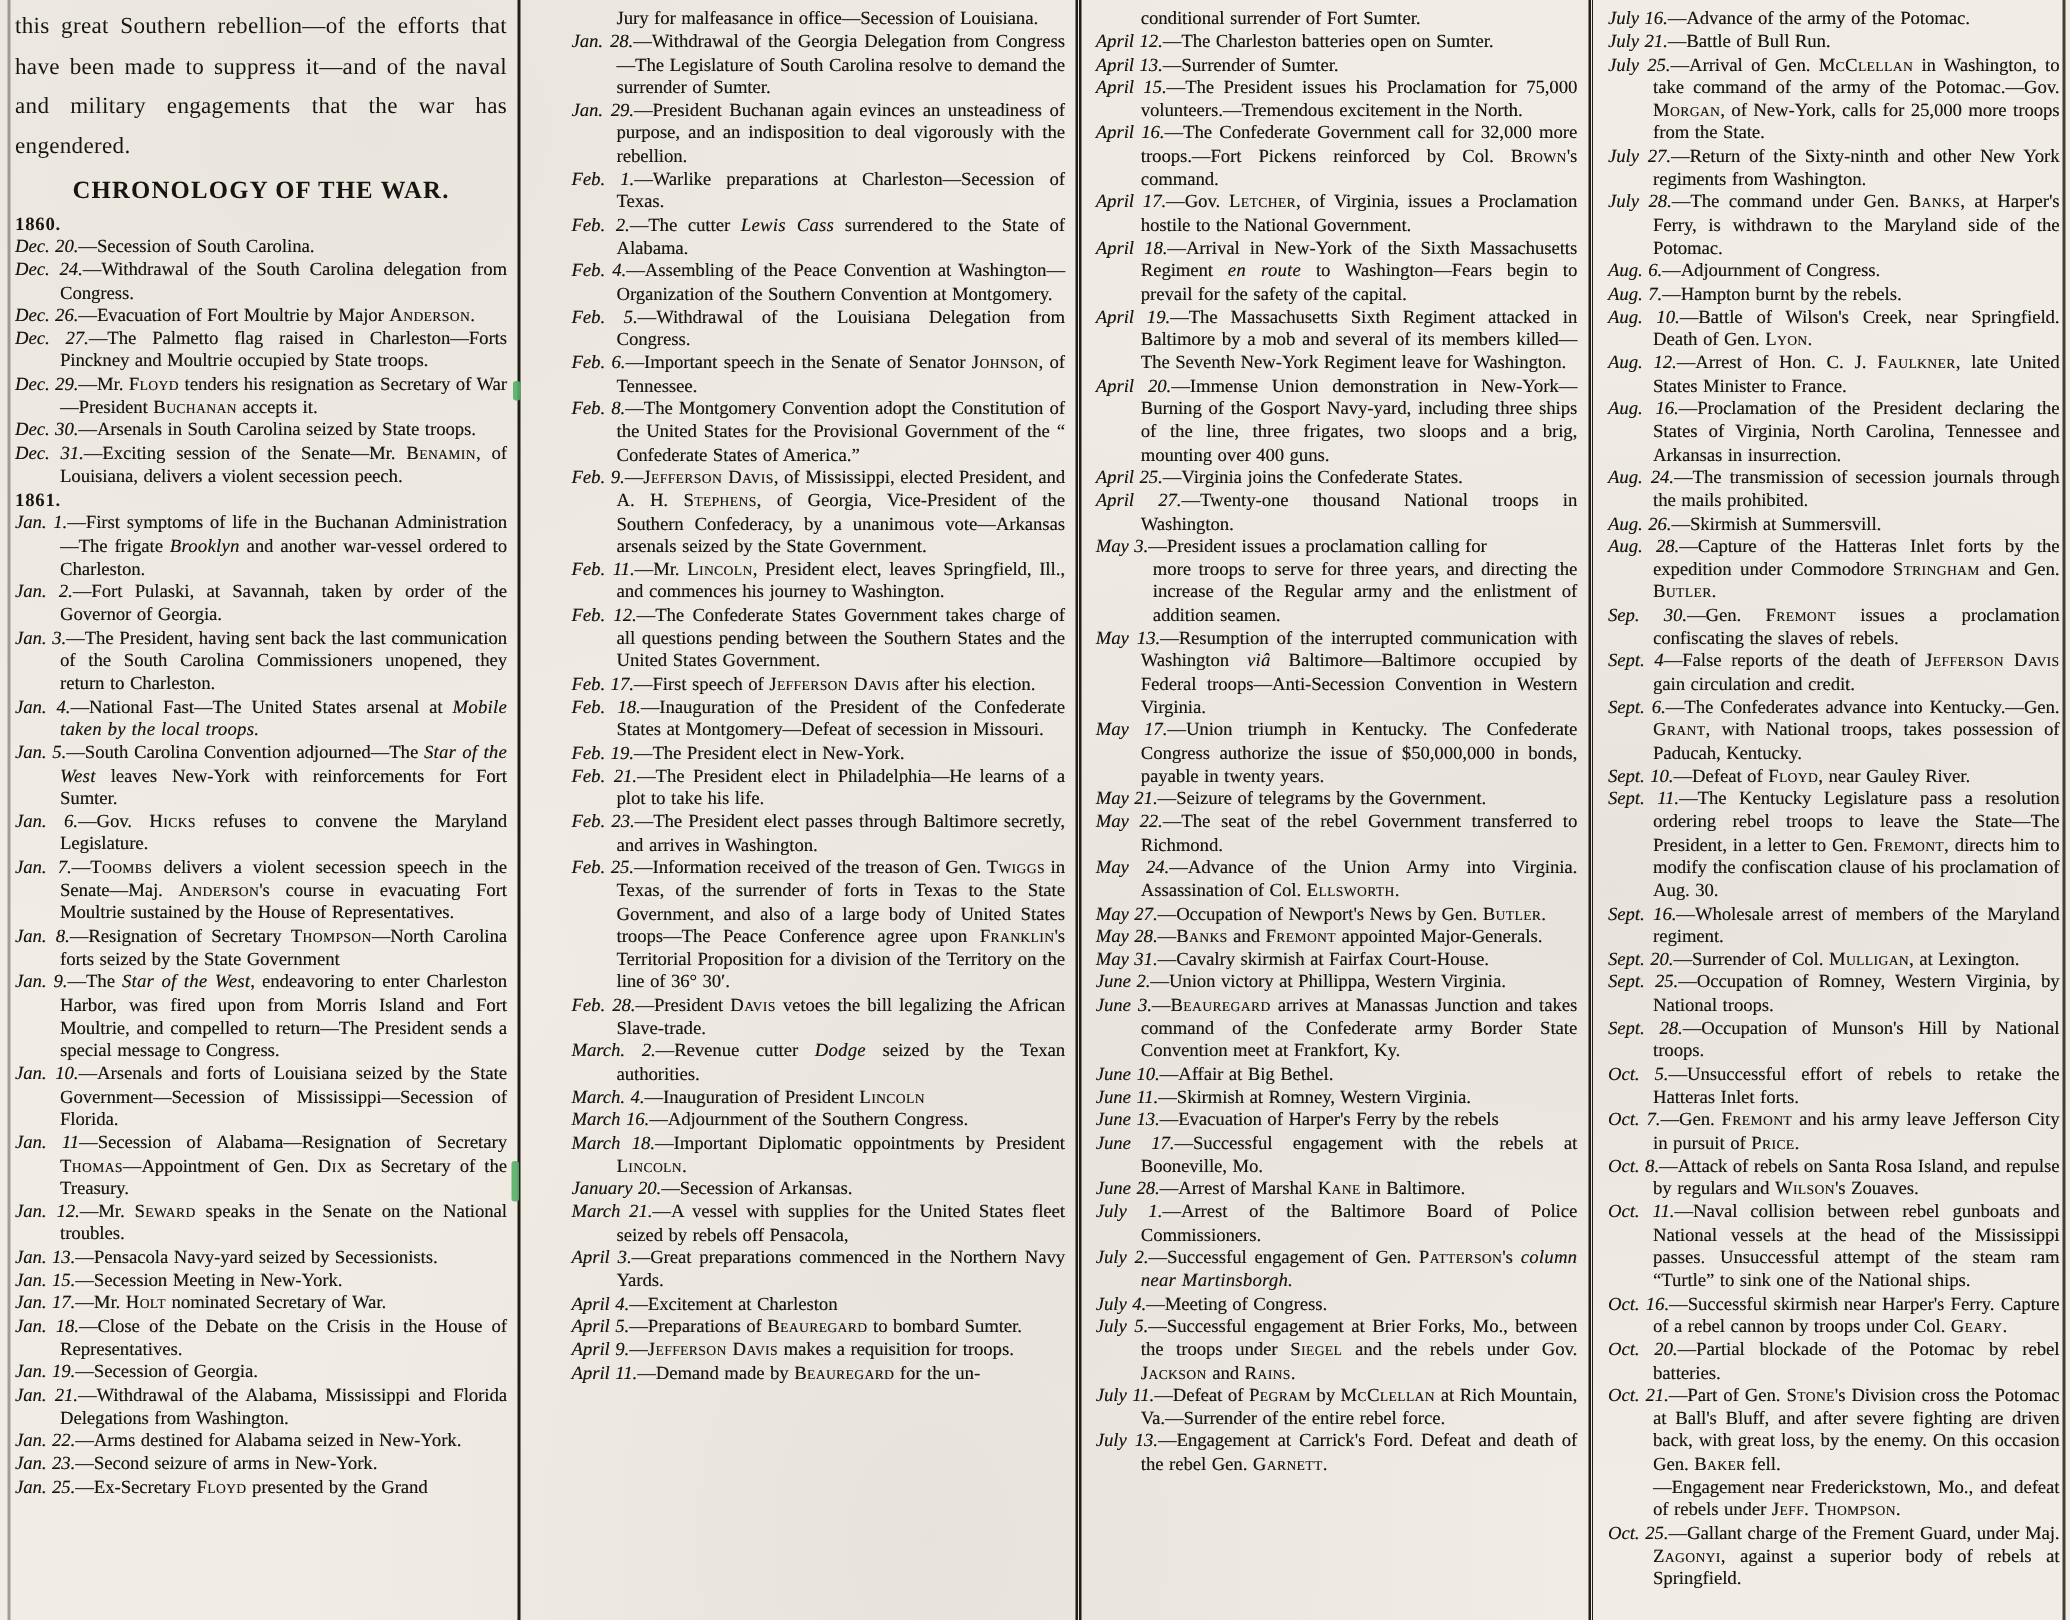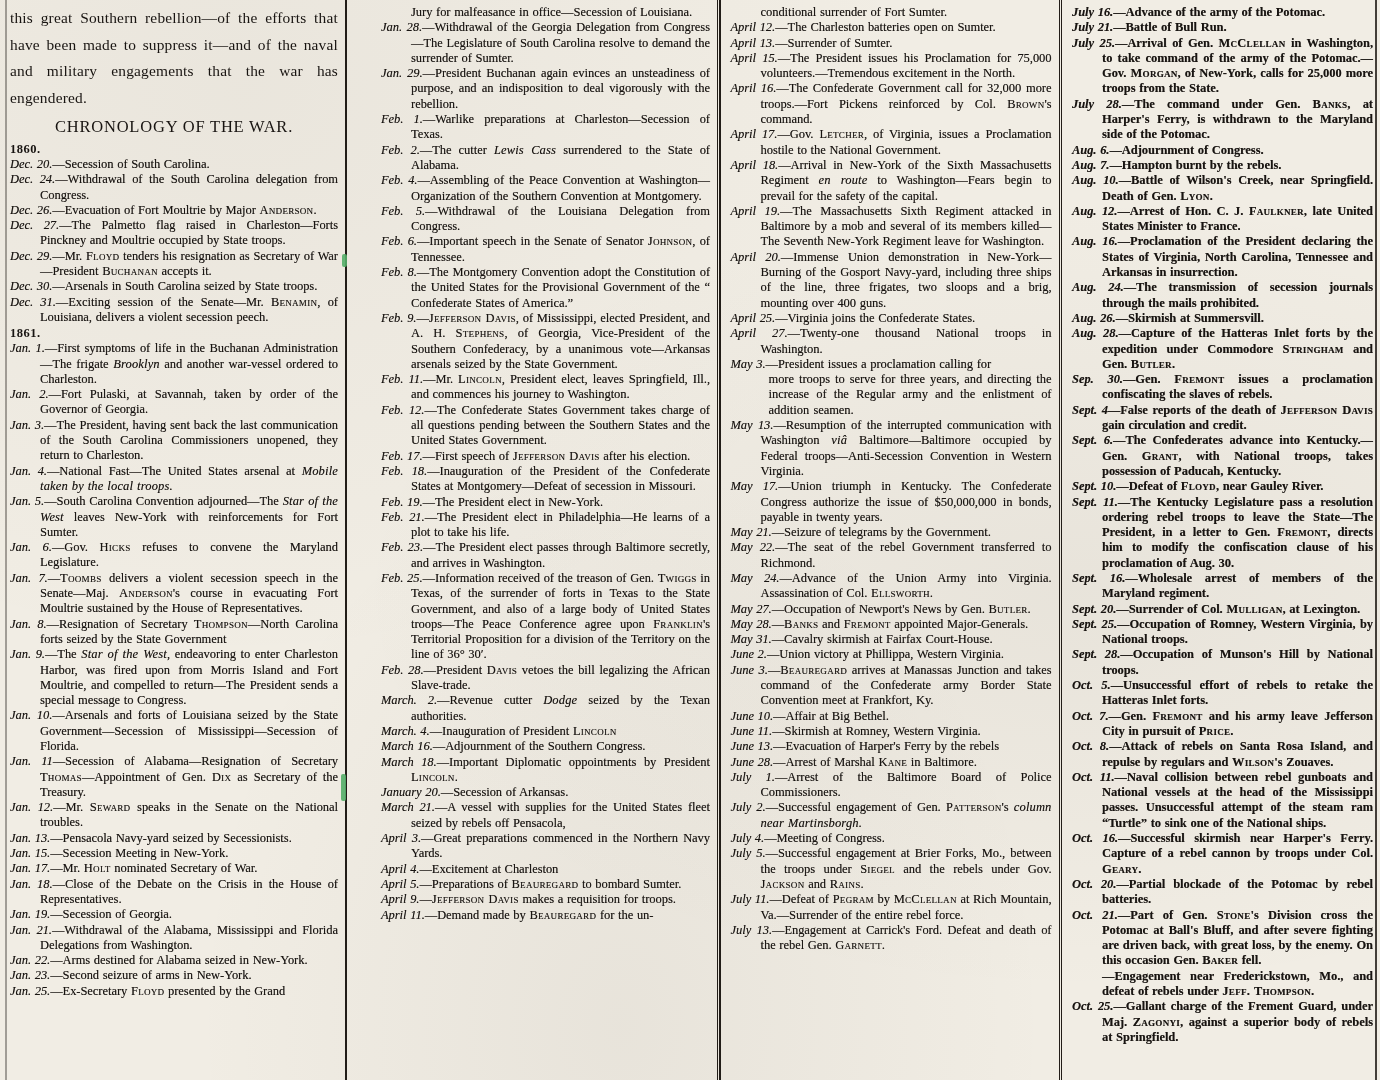--- a/index.html
+++ b/index.html
@@ -25,40 +25,40 @@
   .edge-right { position:absolute; right:3px; top:0; width:2px;   height:100%; background:#241f1a; opacity:.85; }
 
   .col {
     box-sizing: border-box;
     padding: 5px 7px 0 10px;
     overflow: hidden;
   }
   .col-1 { flex: 0 0 345px; }
   .col-2 { flex: 0 0 346px; margin-left: 24px; }
   .col-3 { flex: 0 0 338px; }
-  .col-4 { flex: 1 1 auto; font-weight: bold; }
+  .col-4 { flex: 1 1 auto; }
 
   .divider { flex: 0 0 auto; background: #221d18; }
   .divider.single { width: 2px; }
   .divider.double {
     width: 3.5px;
     background: linear-gradient(90deg, #221d18 0 1.4px, rgba(0,0,0,0) 1.4px 2.2px, #221d18 2.2px 3.5px);
   }
 
   p { margin: 0; }
   .intro {
     font-size: 15.4px;
     line-height: 26.5px;
     text-align: justify;
     word-spacing: 2px;
     letter-spacing: 0.2px;
   }
   .heading {
     font-size: 16.5px;
-    font-weight: normal;
+    font-weight: bold;
     text-align: center;
     line-height: 27px;
     letter-spacing: 0.8px;
     margin: 2px 0 1px 0;
   }
   .year {
     font-size: 12.5px;
     font-weight: bold;
     line-height: 16px;
     letter-spacing: 0.5px;
@@ -178,33 +178,35 @@
       <p class="entry"><span class="date">May 22.</span>—The seat of the rebel Government transferred to Richmond.</p>
       <p class="entry"><span class="date">May 24.</span>—Advance of the Union Army into Virginia. Assassination of Col. <span class="sc">Ellsworth</span>.</p>
       <p class="entry"><span class="date">May 27.</span>—Occupation of Newport's News by Gen. <span class="sc">Butler</span>.</p>
       <p class="entry"><span class="date">May 28.</span>—<span class="sc">Banks</span> and <span class="sc">Fremont</span> appointed Major-Generals.</p>
       <p class="entry"><span class="date">May 31.</span>—Cavalry skirmish at Fairfax Court-House.</p>
       <p class="entry"><span class="date">June 2.</span>—Union victory at Phillippa, Western Virginia.</p>
       <p class="entry"><span class="date">June 3.</span>—<span class="sc">Beauregard</span> arrives at Manassas Junction and takes command of the Confederate army Border State Convention meet at Frankfort, Ky.</p>
       <p class="entry"><span class="date">June 10.</span>—Affair at Big Bethel.</p>
       <p class="entry"><span class="date">June 11.</span>—Skirmish at Romney, Western Virginia.</p>
       <p class="entry"><span class="date">June 13.</span>—Evacuation of Harper's Ferry by the rebels</p>
+      <p class="entry"><span class="date">June 17.</span>—Successful engagement with the rebels at Booneville, Mo.</p>
       <p class="entry"><span class="date">June 28.</span>—Arrest of Marshal <span class="sc">Kane</span> in Baltimore.</p>
       <p class="entry"><span class="date">July 1.</span>—Arrest of the Baltimore Board of Police Commissioners.</p>
       <p class="entry"><span class="date">July 2.</span>—Successful engagement of Gen. <span class="sc">Patterson</span>'s <i>column near Martinsborgh.</i></p>
       <p class="entry"><span class="date">July 4.</span>—Meeting of Congress.</p>
       <p class="entry"><span class="date">July 5.</span>—Successful engagement at Brier Forks, Mo., between the troops under <span class="sc">Siegel</span> and the rebels under Gov. <span class="sc">Jackson</span> and <span class="sc">Rains</span>.</p>
       <p class="entry"><span class="date">July 11.</span>—Defeat of <span class="sc">Pegram</span> by <span class="sc">McClellan</span> at Rich Mountain, Va.—Surrender of the entire rebel force.</p>
       <p class="entry"><span class="date">July 13.</span>—Engagement at Carrick's Ford.  Defeat and death of the rebel Gen. <span class="sc">Garnett</span>.</p>
     </div>
   <div class="divider double"></div>
   <div class="col col-4">
       <p class="entry"><span class="date">July 16.</span>—Advance of the army of the Potomac.</p>
       <p class="entry"><span class="date">July 21.</span>—Battle of Bull Run.</p>
       <p class="entry"><span class="date">July 25.</span>—Arrival of Gen. <span class="sc">McClellan</span> in Washington, to take command of the army of the Potomac.—Gov. <span class="sc">Morgan</span>, of New-York, calls for 25,000 more troops from the State.</p>
+      <p class="entry"><span class="date">July 27.</span>—Return of the Sixty-ninth and other New York regiments from Washington.</p>
       <p class="entry"><span class="date">July 28.</span>—The command under Gen. <span class="sc">Banks</span>, at Harper's Ferry, is withdrawn to the Maryland side of the Potomac.</p>
       <p class="entry"><span class="date">Aug. 6.</span>—Adjournment of Congress.</p>
       <p class="entry"><span class="date">Aug. 7.</span>—Hampton burnt by the rebels.</p>
       <p class="entry"><span class="date">Aug. 10.</span>—Battle of Wilson's Creek, near Springfield. Death of Gen. <span class="sc">Lyon</span>.</p>
       <p class="entry"><span class="date">Aug. 12.</span>—Arrest of Hon. C. J. <span class="sc">Faulkner</span>, late United States Minister to France.</p>
       <p class="entry"><span class="date">Aug. 16.</span>—Proclamation of the President declaring the States of Virginia, North Carolina, Tennessee and Arkansas in insurrection.</p>
       <p class="entry"><span class="date">Aug. 24.</span>—The transmission of secession journals through the mails prohibited.</p>
       <p class="entry"><span class="date">Aug. 26.</span>—Skirmish at Summersvill.</p>
       <p class="entry"><span class="date">Aug. 28.</span>—Capture of the Hatteras Inlet forts by the expedition under Commodore <span class="sc">Stringham</span> and Gen. <span class="sc">Butler</span>.</p>
       <p class="entry"><span class="date">Sep. 30.</span>—Gen. <span class="sc">Fremont</span> issues a proclamation confiscating the slaves of rebels.</p>

